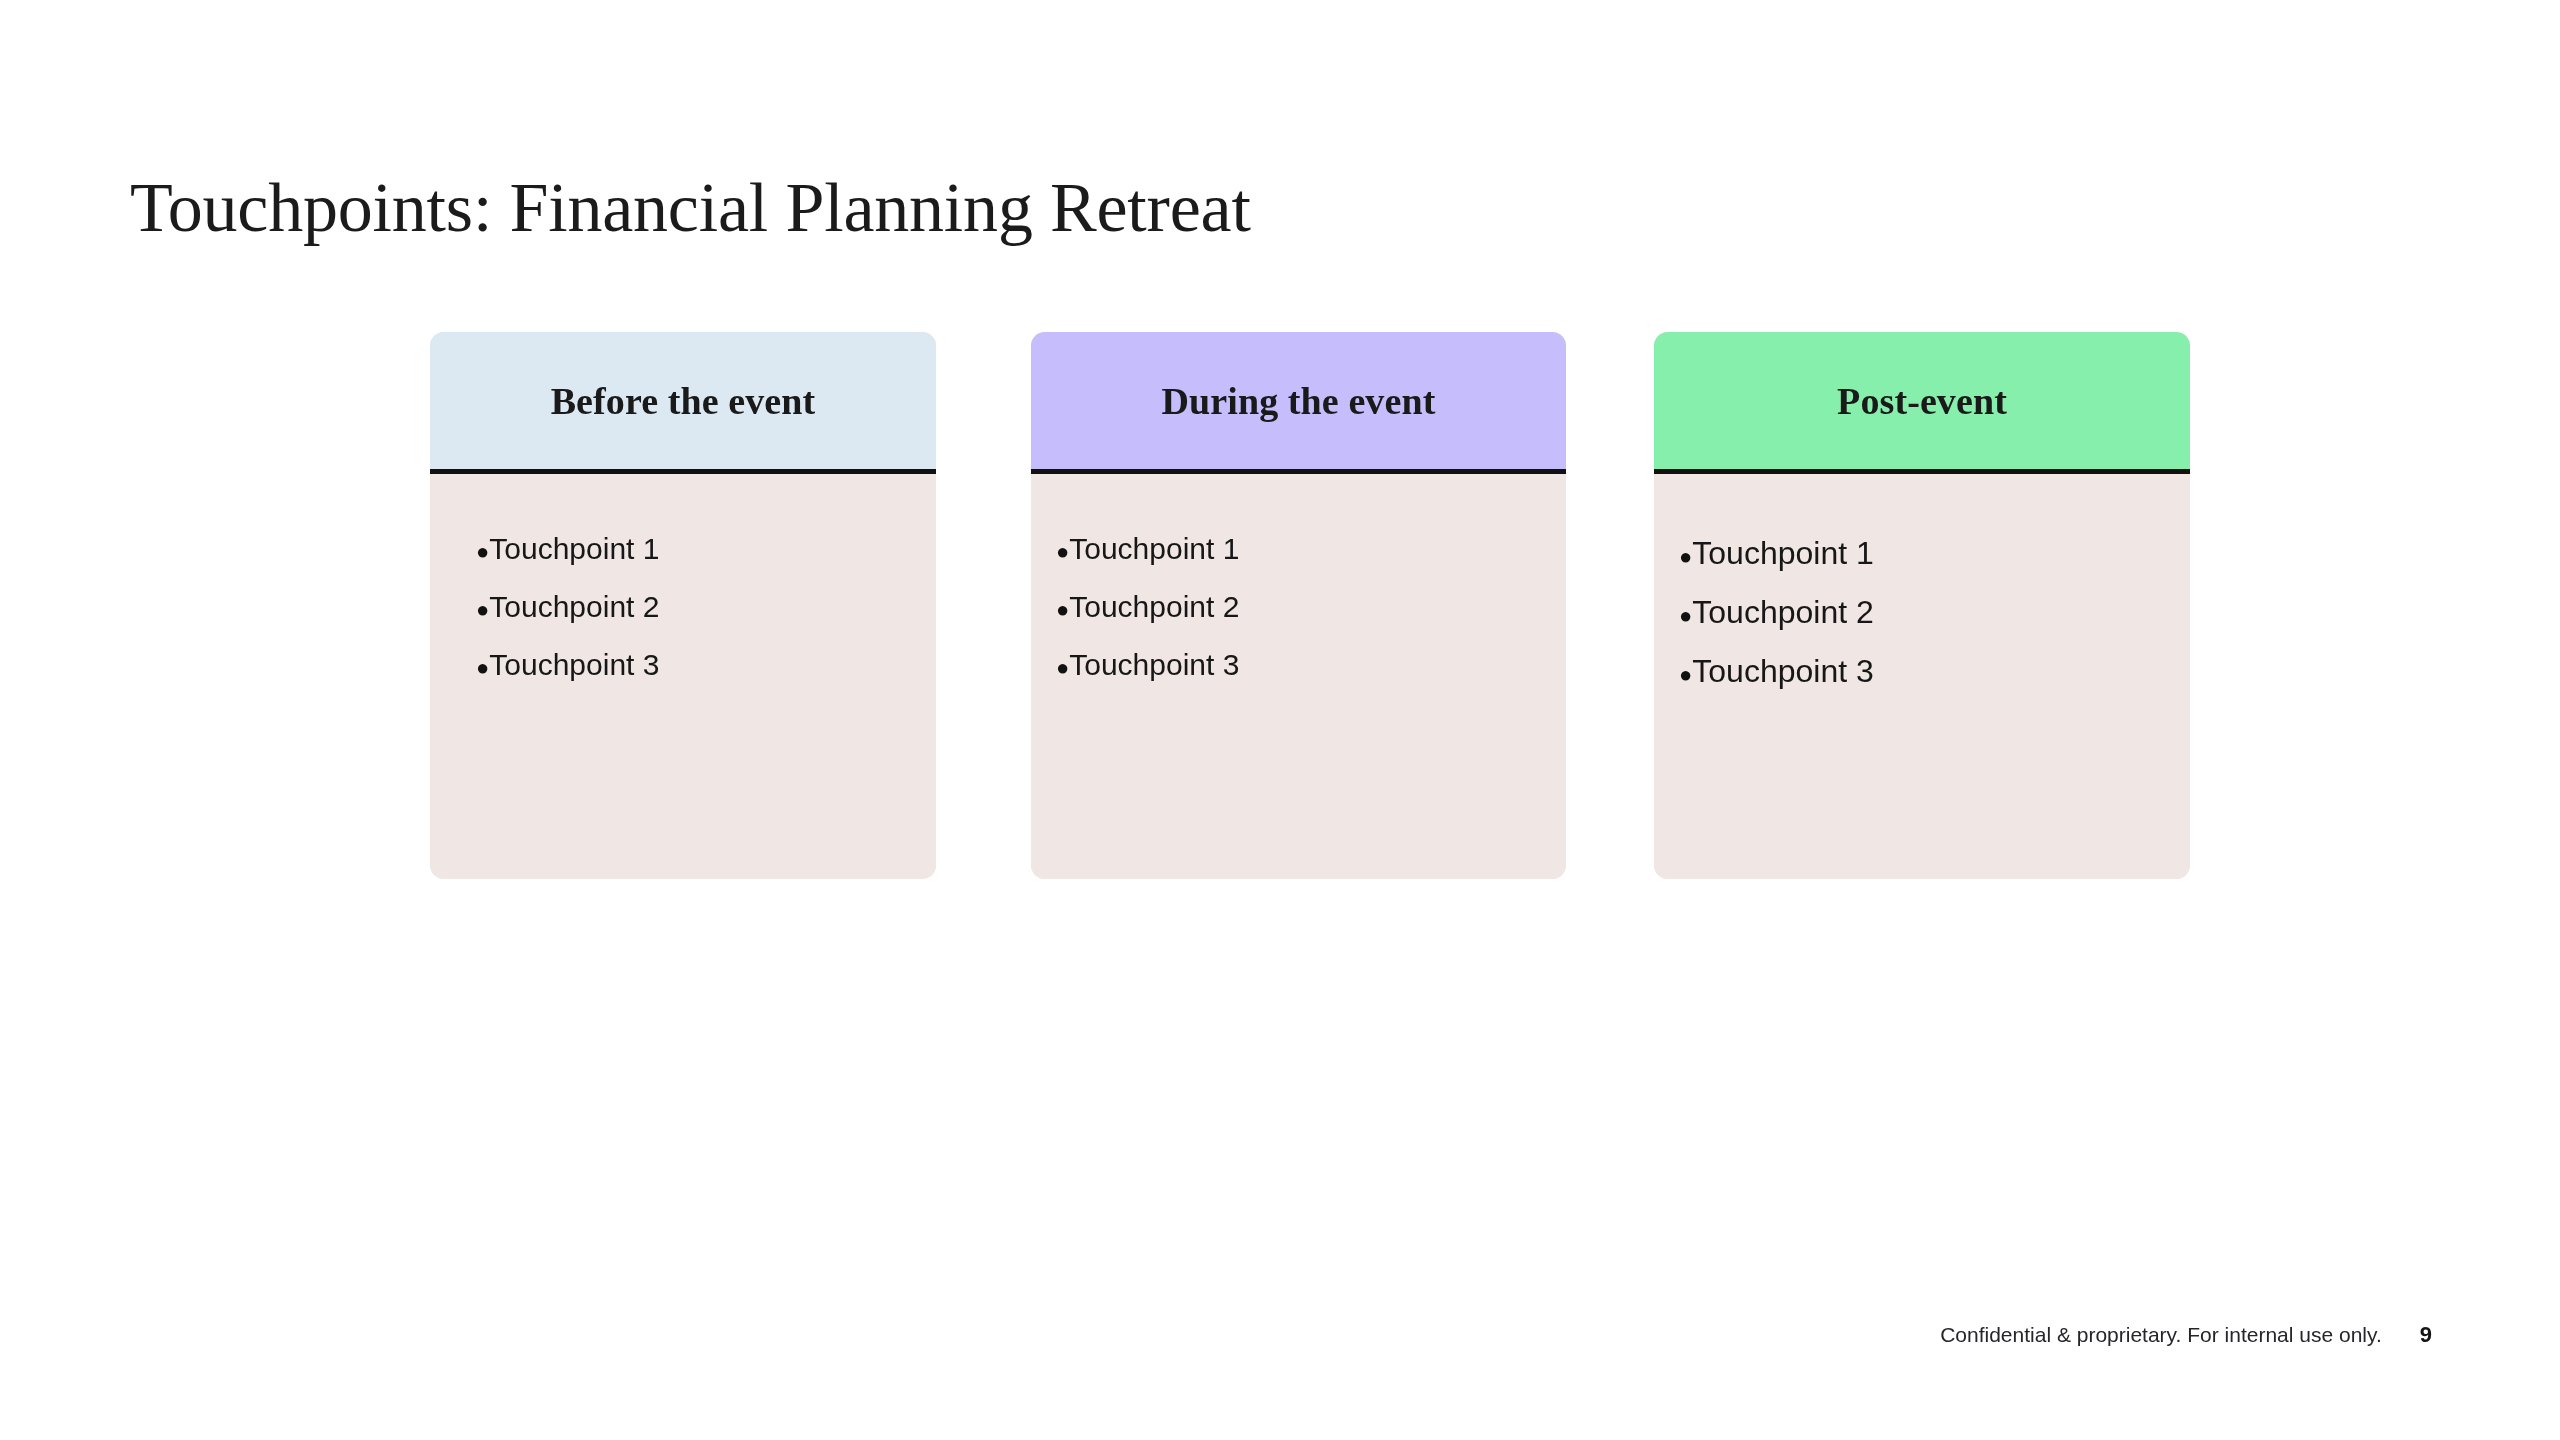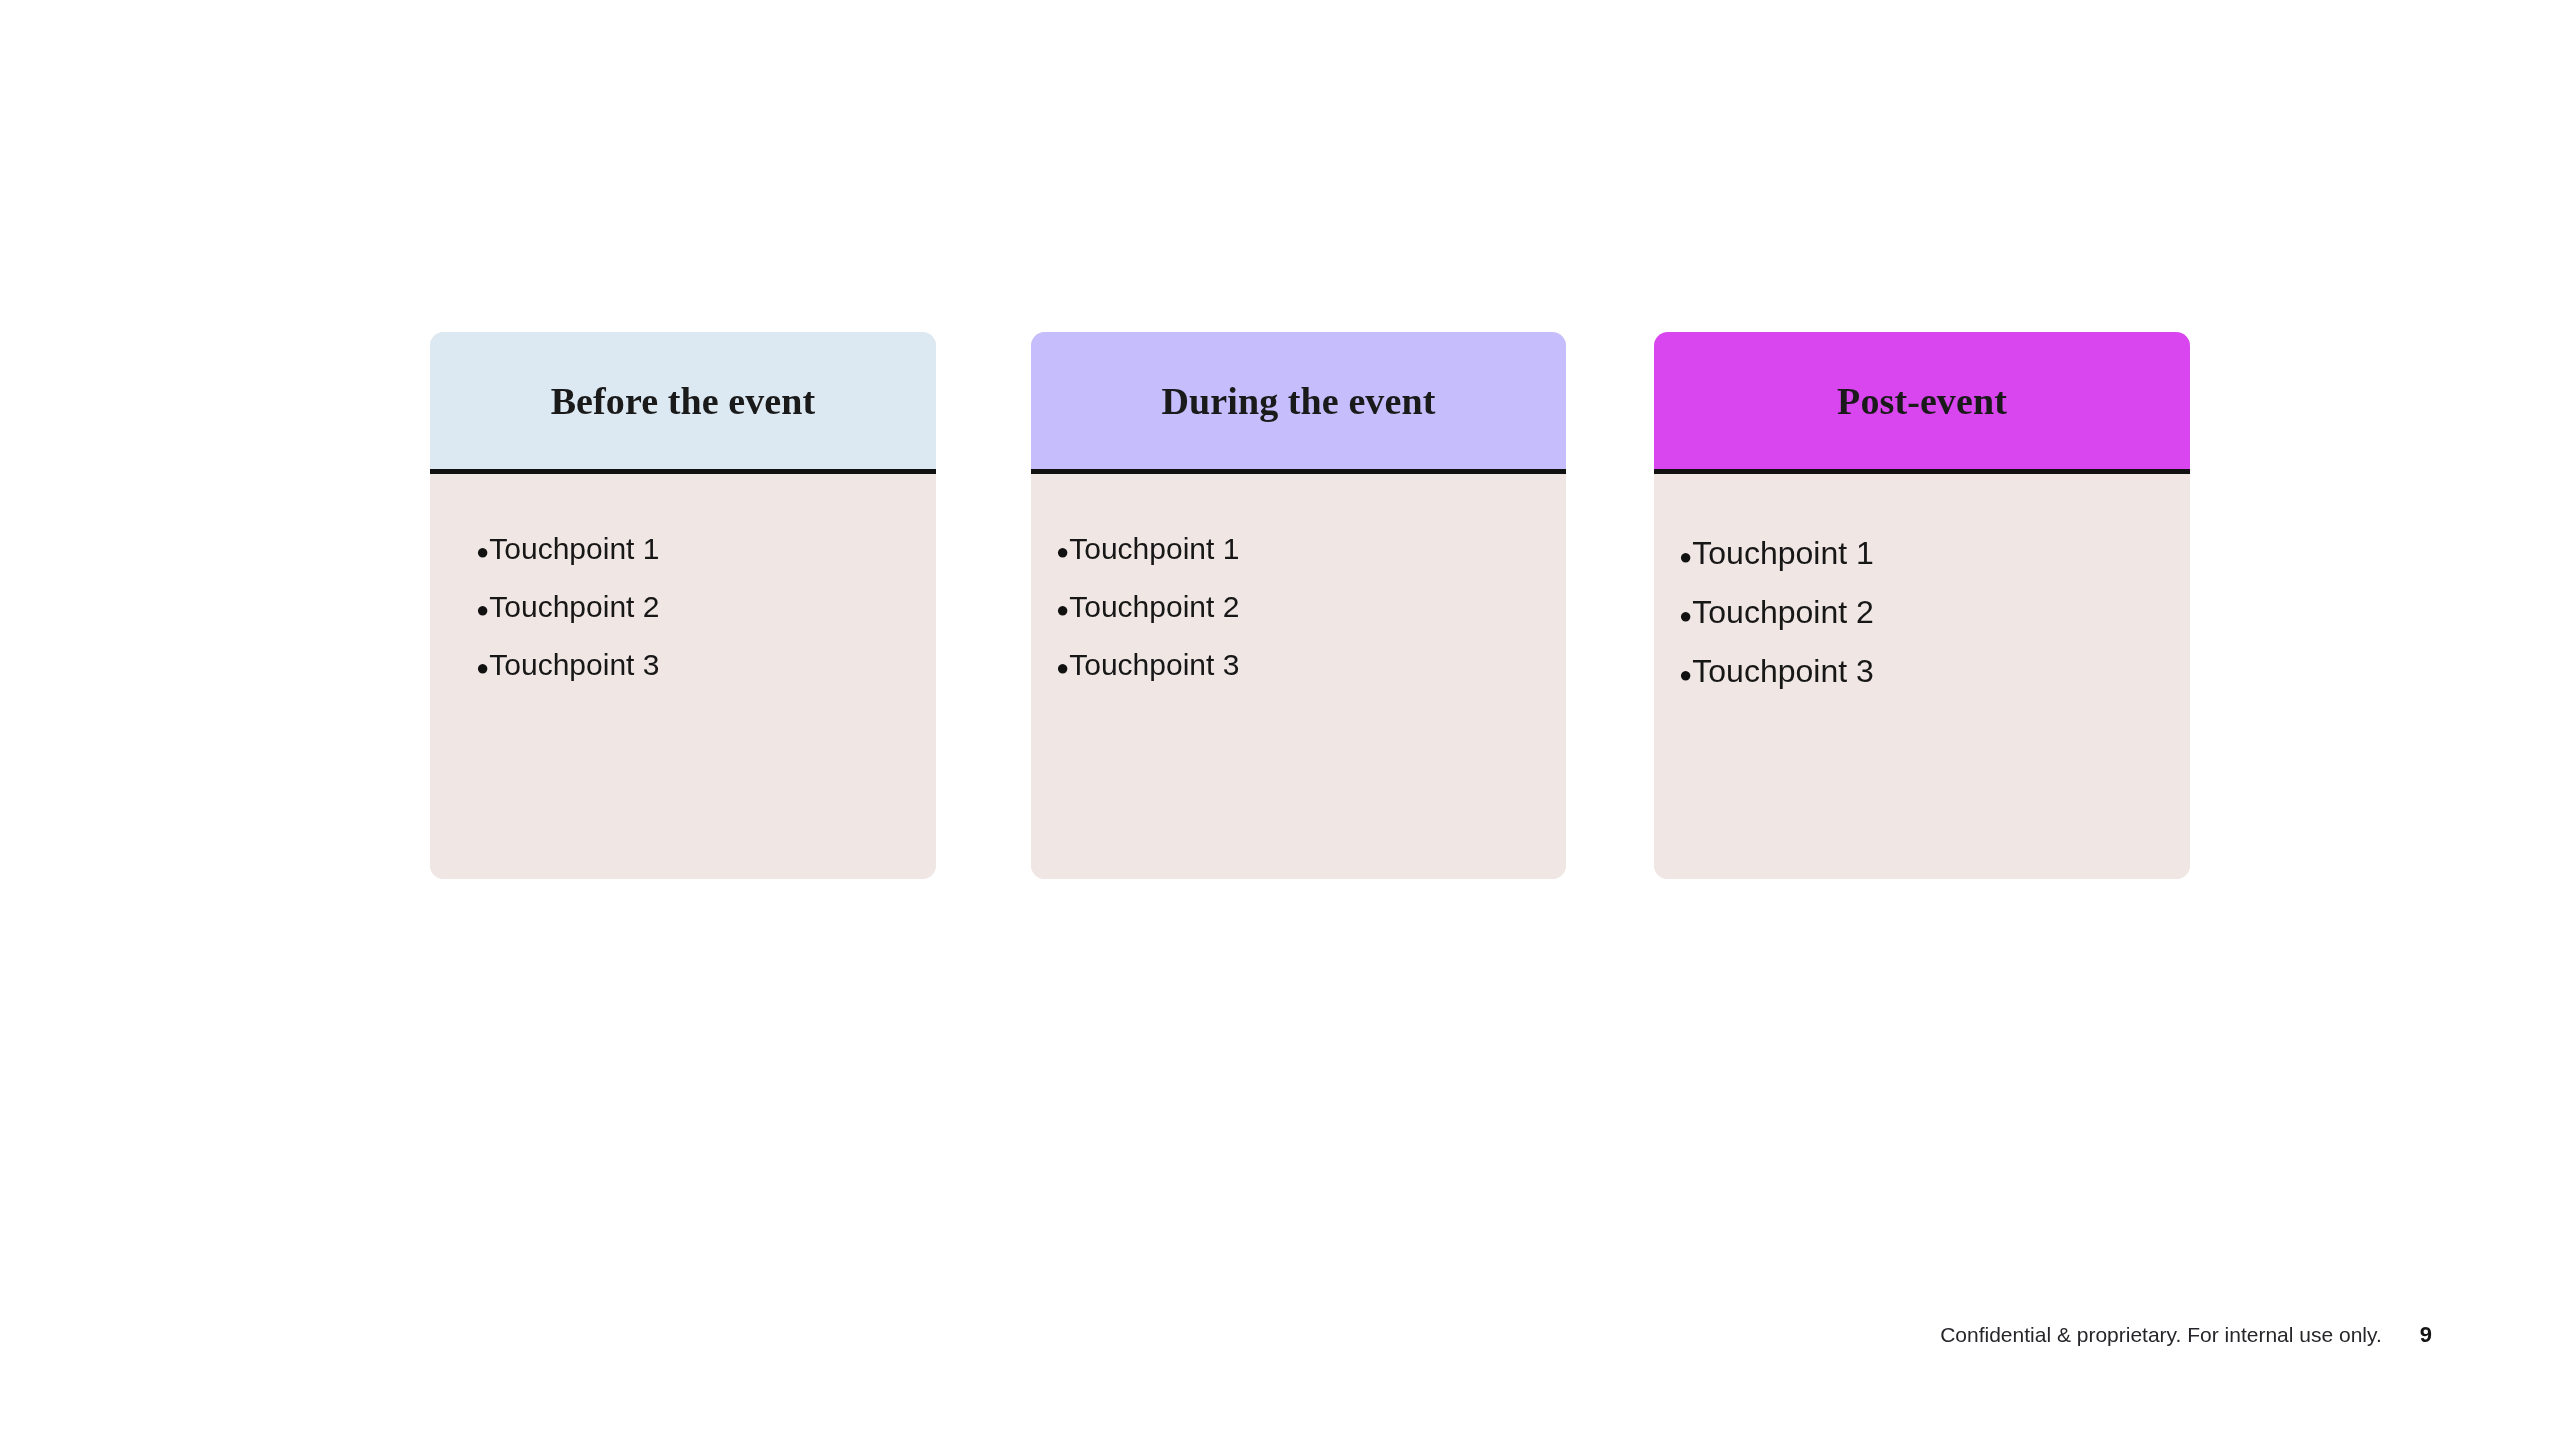--- a/index.html
+++ b/index.html
@@ -140,20 +140,21 @@
     font-size: 22px;
     font-weight: 700;
     color: #141414;
   }
 </style>
 </head>
 <body style="background-color: rgb(255, 255, 255);">
 
 <div class="slide">
 
+  <h1 class="slide-title">Touchpoints: Financial Planning Retreat</h1>
 
   <div class="cards">
 
     <section class="card card-1" style="background-color: rgb(240, 230, 227);">
       <div class="card-header" style="background-color: rgb(220, 233, 242); border-bottom-color: rgb(17, 17, 17);">
         <span class="card-header-text">Before the event</span>
       </div>
       <div class="card-body" style="background-color: rgb(240, 230, 227);">
         <ul class="bullet-list">
           <li class="bullet-item">
@@ -188,21 +189,21 @@
           </li>
           <li class="bullet-item">
             <span class="bullet-dot">●</span>
             <span>Touchpoint 3</span>
           </li>
         </ul>
       </div>
     </section>
 
     <section class="card card-3" style="background-color: rgb(240, 230, 227);">
-      <div class="card-header" style="background-color: #d946ef; border-bottom-color: rgb(17, 17, 17);">
+      <div class="card-header" style="background-color: #86efac; border-bottom-color: rgb(17, 17, 17);">
         <span class="card-header-text">Post-event</span>
       </div>
       <div class="card-body" style="background-color: rgb(240, 230, 227);">
         <ul class="bullet-list">
           <li class="bullet-item">
             <span class="bullet-dot">●</span>
             <span>Touchpoint 1</span>
           </li>
           <li class="bullet-item">
             <span class="bullet-dot">●</span>

